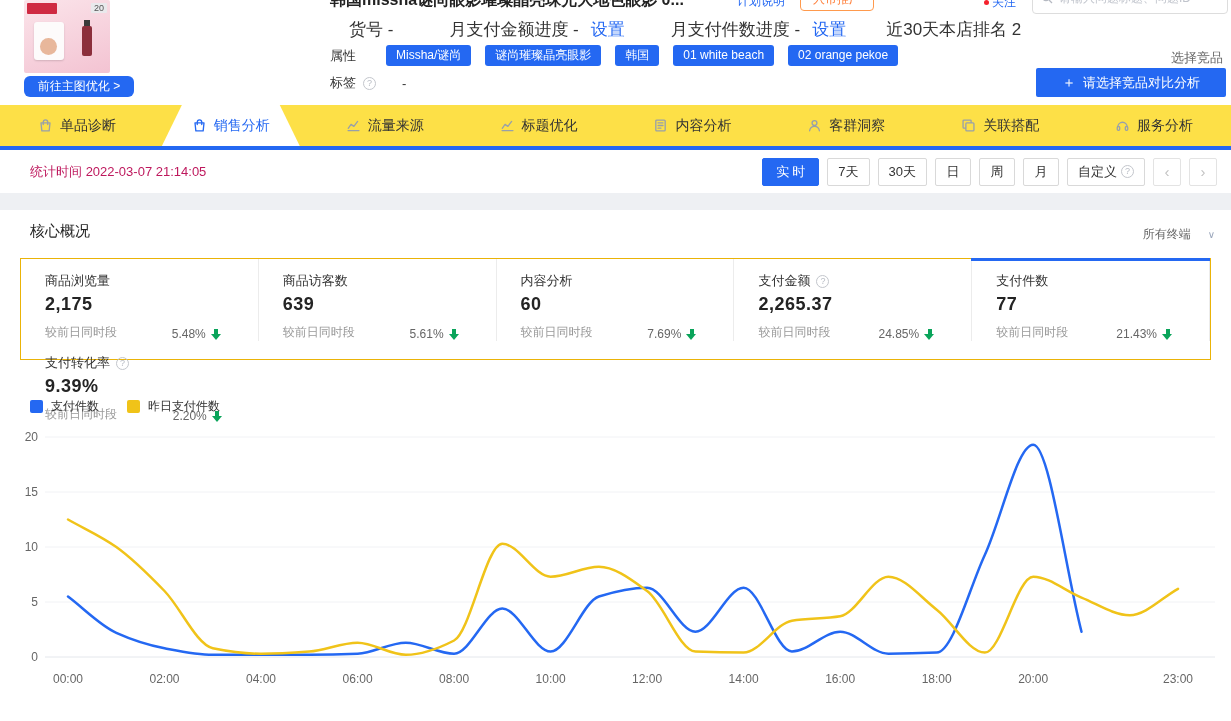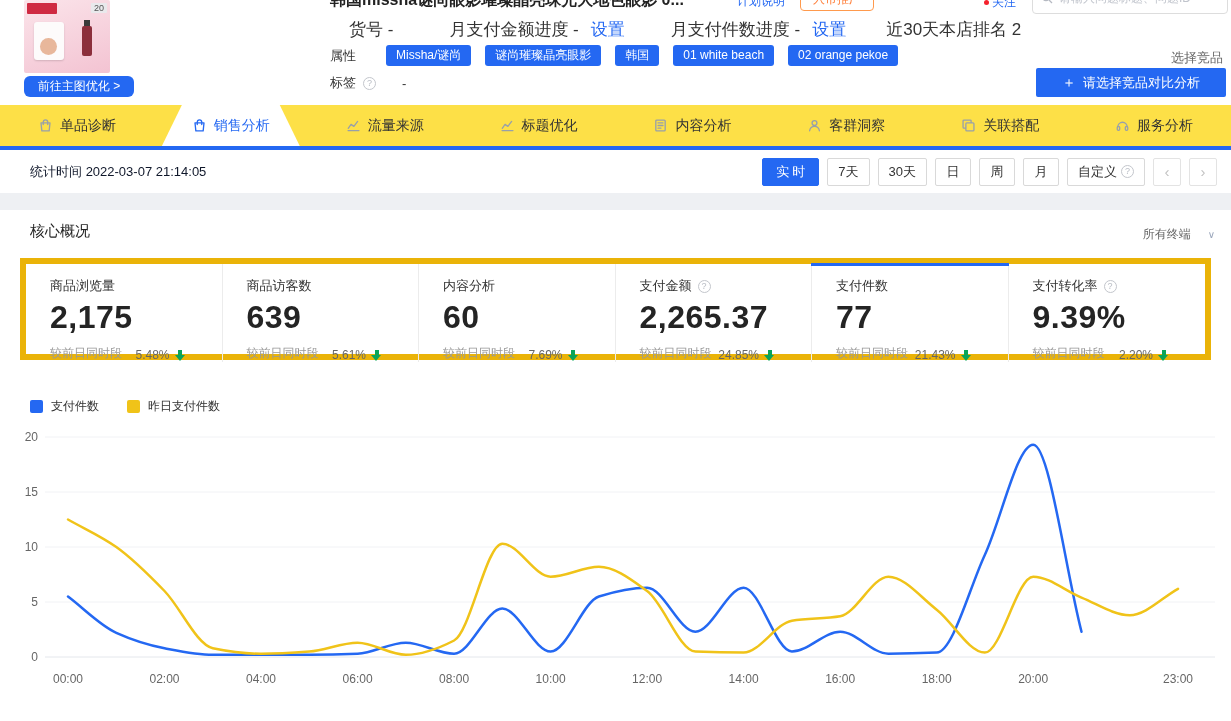--- a/index.html
+++ b/index.html
@@ -40,36 +40,36 @@
 .tabs{position:absolute;top:105px;left:0;width:100%;height:41px;background:#fde047;display:flex}
 .tab{flex:1;display:flex;align-items:center;justify-content:center;gap:7px;font-size:14px;color:#333;position:relative;cursor:pointer}
 .tab .ticon{color:#98a0aa;display:flex;position:relative;z-index:1}
 .tab .tlab{position:relative;z-index:1}
 .tab.active{color:#2468f2}
 .tab.active .ticon{color:#2468f2}
 .tab.active::before{content:"";position:absolute;left:8px;right:8px;top:0;bottom:0;background:#fff;clip-path:polygon(0 100%,20px 0,calc(100% - 20px) 0,100% 100%)}
 .bluebar{position:absolute;top:146px;left:0;width:100%;height:4px;background:#2468f2}
 
 .toolbar{position:absolute;top:150px;left:0;width:100%;height:43px;background:#fff;display:flex;align-items:center;padding:0 14px 0 30px}
-.stat{font-size:13px;color:#0f172a}
+.stat{font-size:13px;color:#be185d}
 .ranges{margin-left:auto;display:flex;align-items:center;gap:8px}
 .rbtn{min-width:36px;height:28px;padding:0 10px;background:#fff;border:1px solid #d9d9d9;border-radius:2px;font-size:13px;color:#333;display:flex;align-items:center;justify-content:center;gap:4px;cursor:pointer;font-family:inherit;white-space:nowrap}
 .rbtn.active{background:#2468f2;border-color:#2468f2;color:#fff;letter-spacing:3px;padding-left:13px}
 .pager{width:28px;height:28px;border:1px solid #e3e3e3;background:#fff;color:#c2c2c2;font-size:15px;display:flex;align-items:center;justify-content:center;border-radius:2px;cursor:pointer;font-family:inherit}
 
 .panel{position:absolute;top:210px;left:0;width:100%;height:511px;background:#fff}
 .ptitle{position:absolute;left:30px;top:12px;font-size:15px;font-weight:normal;color:#222}
 .terminal{position:absolute;right:16px;top:16px;font-size:12px;color:#666;display:flex;gap:17px;align-items:center;cursor:pointer}
 .terminal .chev{color:#9aa6bb;font-size:10px}
-.cards{position:absolute;left:20px;right:20px;top:48px;height:102px;display:grid;grid-template-columns:repeat(6,1fr);border:6px solid #eab308;background:#fff}
+.cards{position:absolute;left:20px;right:20px;top:48px;height:102px;display:grid;grid-template-columns:repeat(5,1fr);border:1px solid #eab308;background:#fff}
 .card{border-right:1px solid #ececec;padding:13px 16px 0 24px;position:relative;cursor:pointer}
 .card:last-child{border-right:none}
 .card.active::before{content:"";position:absolute;top:-1px;left:-1px;right:-1px;height:3px;background:#2468f2}
 .card .lrow{display:flex;align-items:center;gap:6px;font-size:13px;color:#333;white-space:nowrap}
-.card .val{margin-top:4px;font-size:32px;font-weight:bold;color:#242424;letter-spacing:.5px}
+.card .val{margin-top:4px;font-size:18px;font-weight:bold;color:#242424;letter-spacing:.5px}
 .card .drow{margin-top:9px;display:flex;align-items:flex-end;font-size:12px;color:#999;white-space:nowrap}
 .card .pct{margin-left:auto;color:#666}
 .garr{position:relative;width:11px;height:12px;display:inline-block;margin-left:5px;margin-right:20px;flex:none}
 .garr::before{content:"";position:absolute;left:3.5px;top:0;width:4px;height:6px;background:#0aa45a}
 .garr::after{content:"";position:absolute;left:0;top:5px;border-left:5.5px solid transparent;border-right:5.5px solid transparent;border-top:6.5px solid #0aa45a}
 
 .legend{position:absolute;left:30px;top:188px;display:flex;align-items:center;gap:28px;font-size:12px;color:#333}
 .litem{display:flex;align-items:center;gap:8px;cursor:pointer}
 .lsq{width:13px;height:13px;border-radius:2px;flex:none}
 .chart{position:absolute;left:0;top:205px;width:1231px;height:306px}

